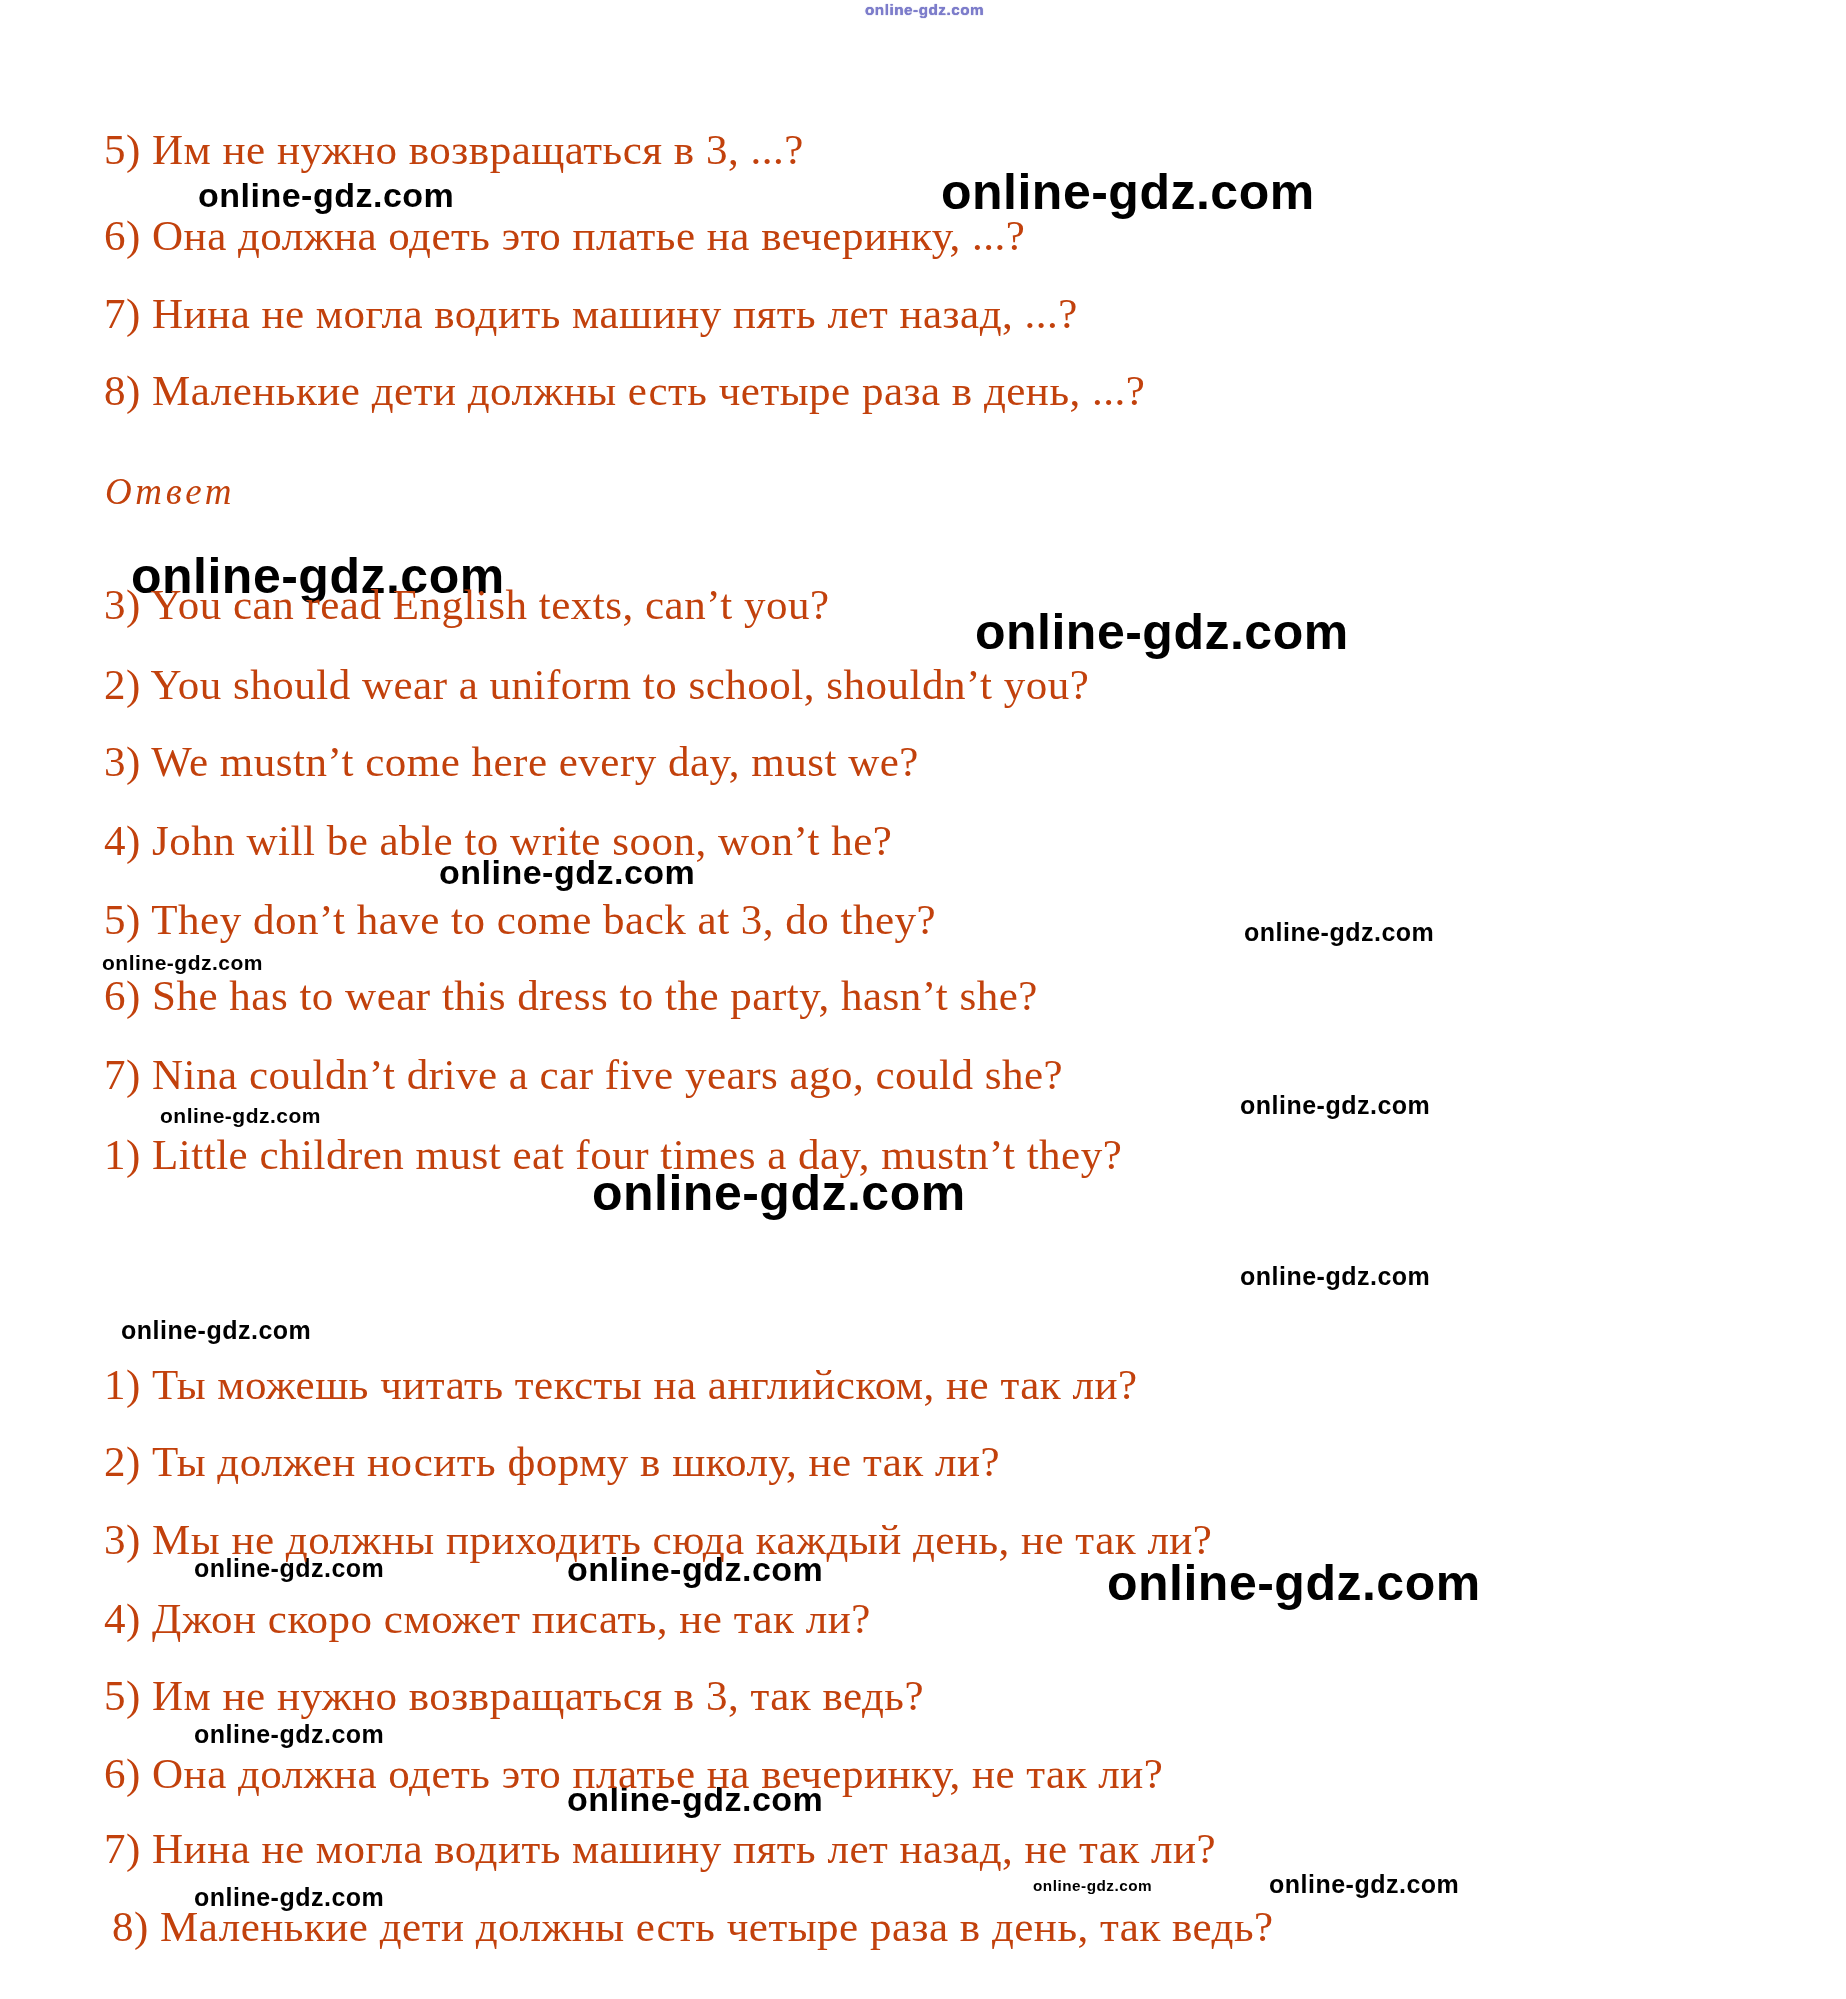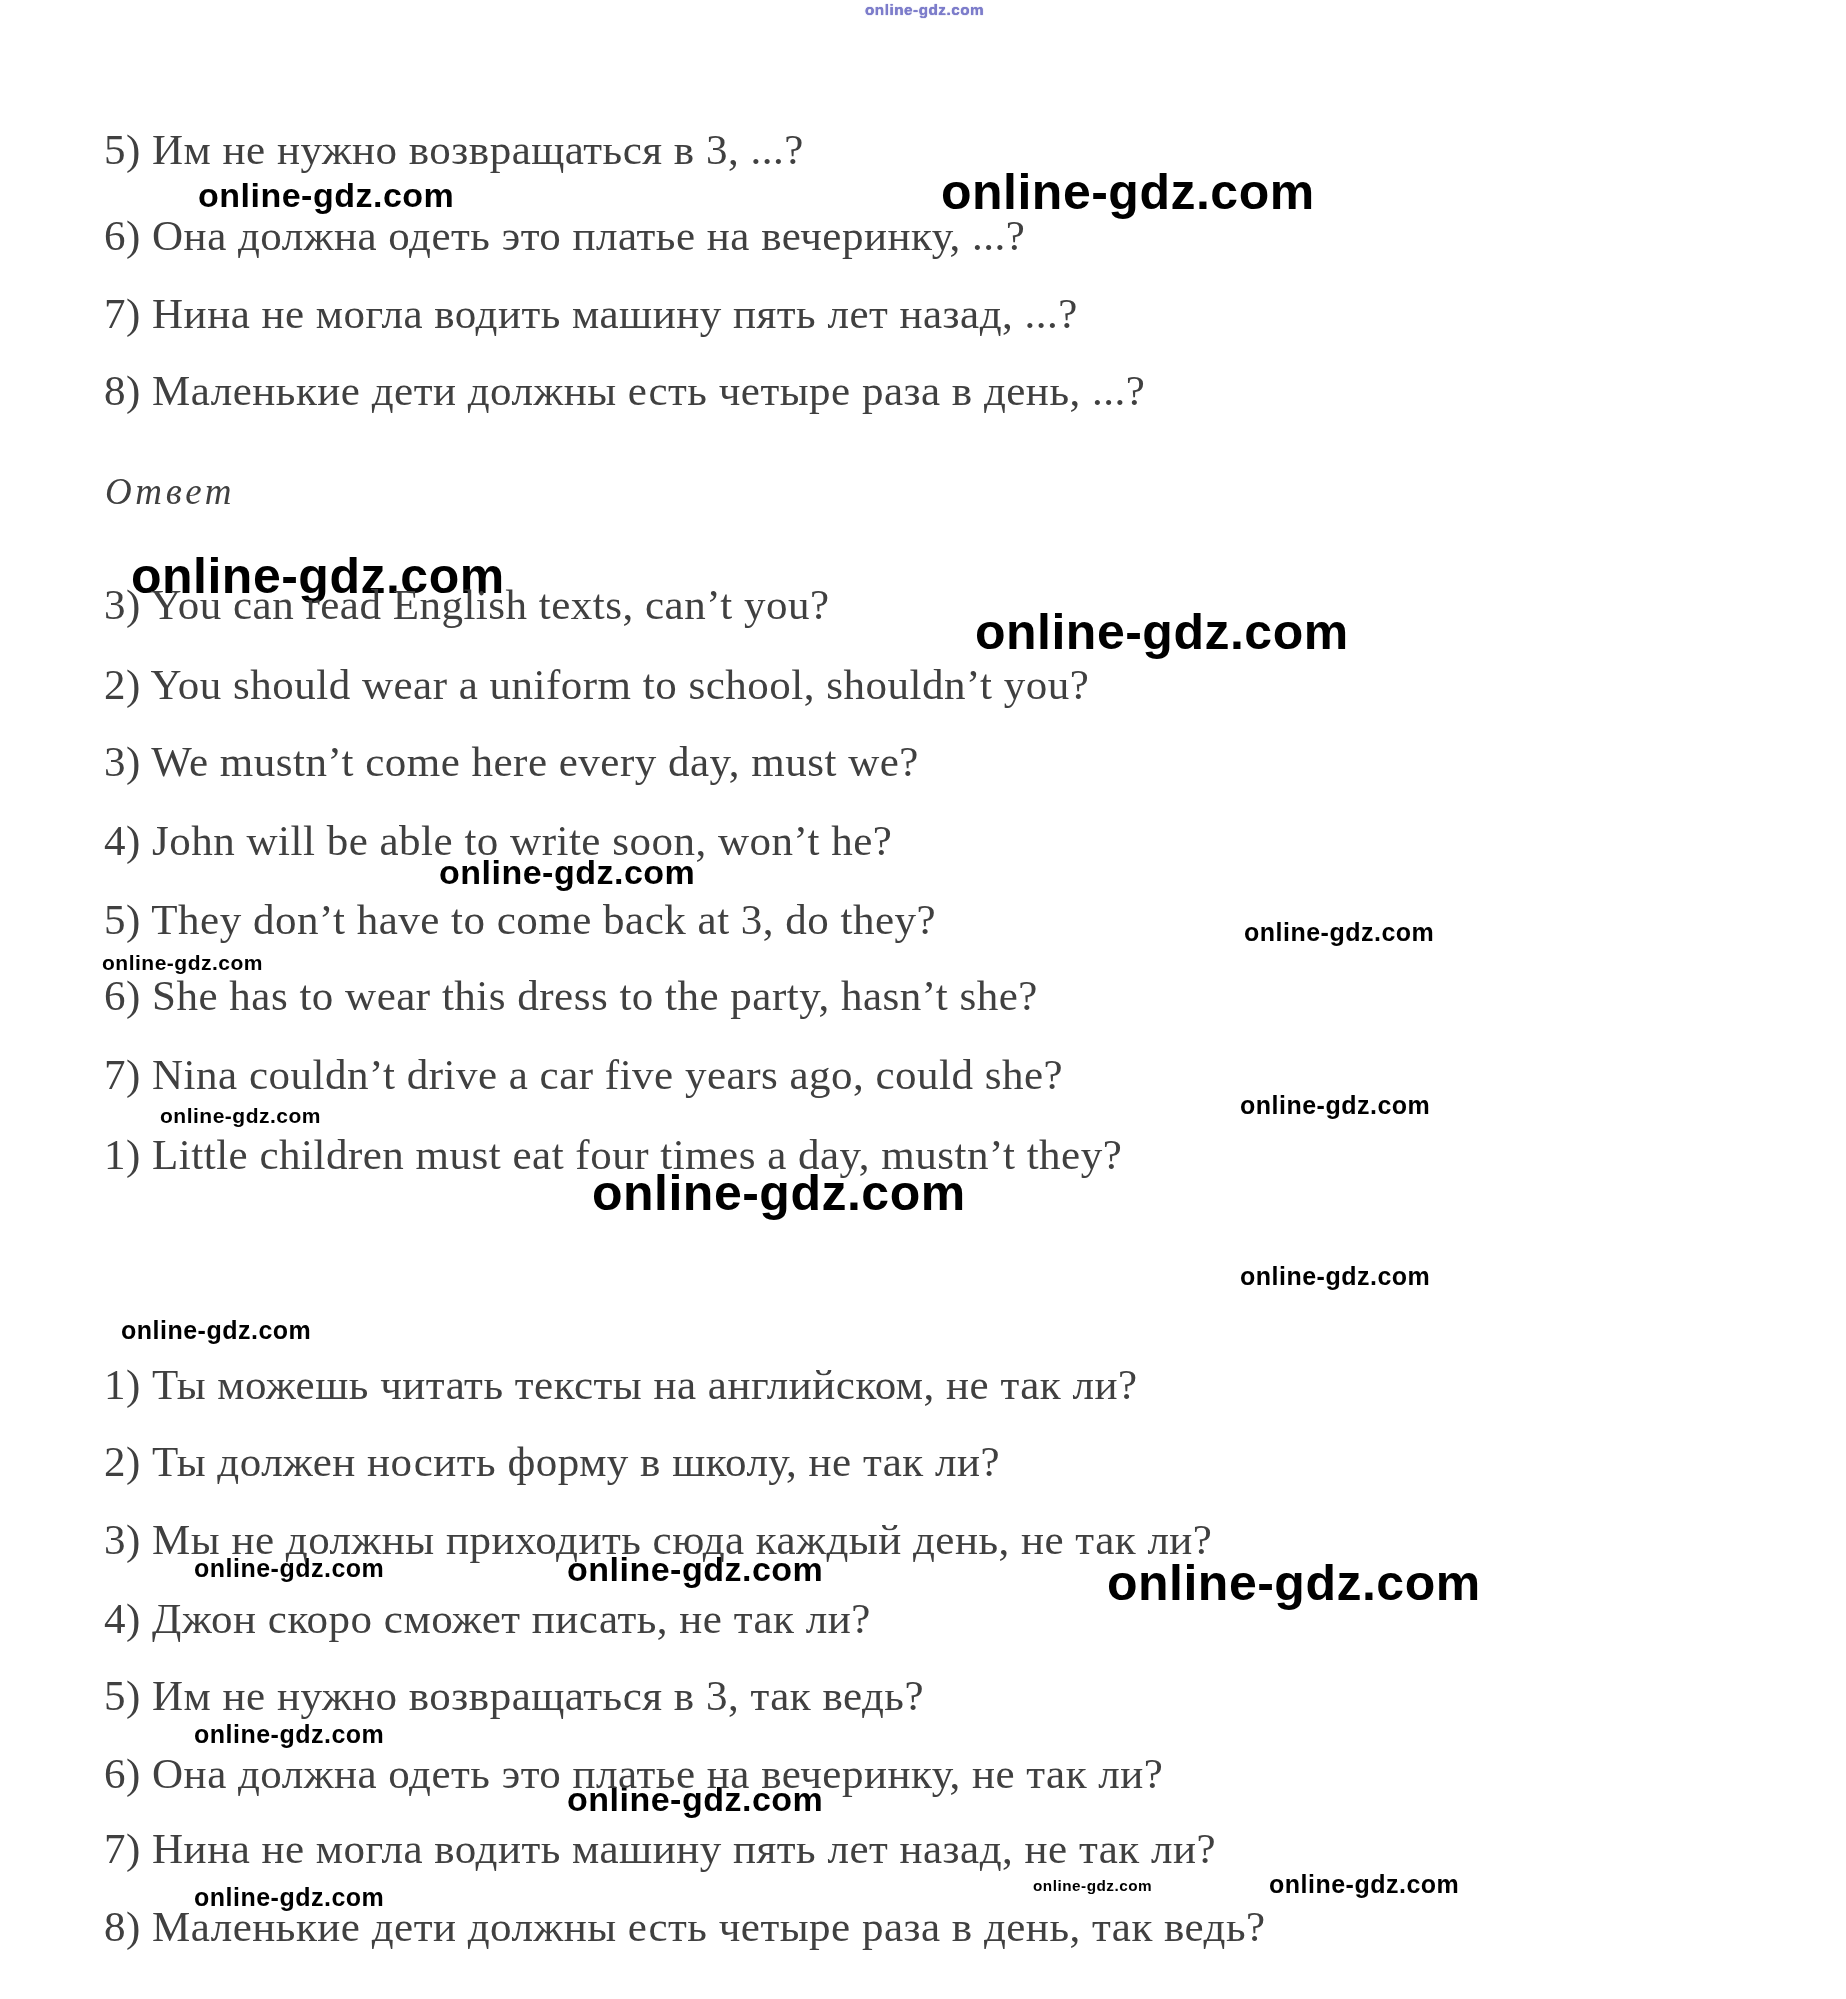--- a/index.html
+++ b/index.html
@@ -12,21 +12,21 @@
     width: 1820px;
     height: 2000px;
     background: #ffffff;
     overflow: hidden;
   }
   .line {
     position: absolute;
     font-family: "Liberation Serif", "DejaVu Serif", serif;
     font-size: 43px;
     line-height: 1.1;
-    color: #404040;
+    color: #c2410c;
     white-space: nowrap;
     letter-spacing: 0.5px;
   }
   .heading {
     font-style: italic;
     font-size: 37px;
     letter-spacing: 3.6px;
   }
   .wm {
     position: absolute;
@@ -92,17 +92,17 @@
 
 
   <div>
     <div class="line" style="left:104px; top:1361px;">1) Ты можешь читать тексты на английском, не так ли?</div>
     <div class="line" style="left:104px; top:1438px;">2) Ты должен носить форму в школу, не так ли?</div>
     <div class="line" style="left:104px; top:1516px;">3) Мы не должны приходить сюда каждый день, не так ли?</div>
     <div class="line" style="left:104px; top:1595px;">4) Джон скоро сможет писать, не так ли?</div>
     <div class="line" style="left:104px; top:1672px;">5) Им не нужно возвращаться в 3, так ведь?</div>
     <div class="line" style="left:104px; top:1750px;">6) Она должна одеть это платье на вечеринку, не так ли?</div>
     <div class="line" style="left:104px; top:1825px;">7) Нина не могла водить машину пять лет назад, не так ли?</div>
-    <div class="line" style="left:104px; top:1903px;">8) Маленькие дети должны есть четыре раза в день, так ведь?</div>
+    <div class="line" style="left:112px; top:1903px;">8) Маленькие дети должны есть четыре раза в день, так ведь?</div>
   </div>
 
 </div>
 
 
 </body></html>

